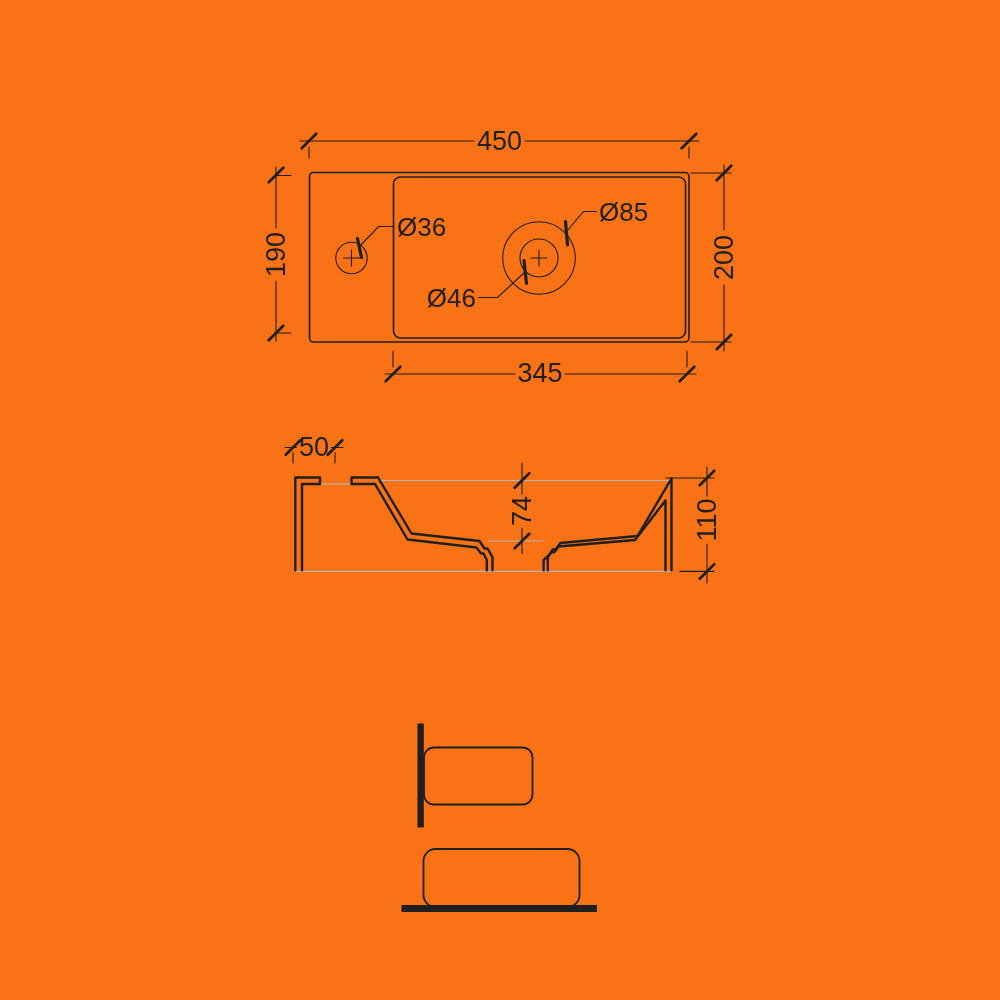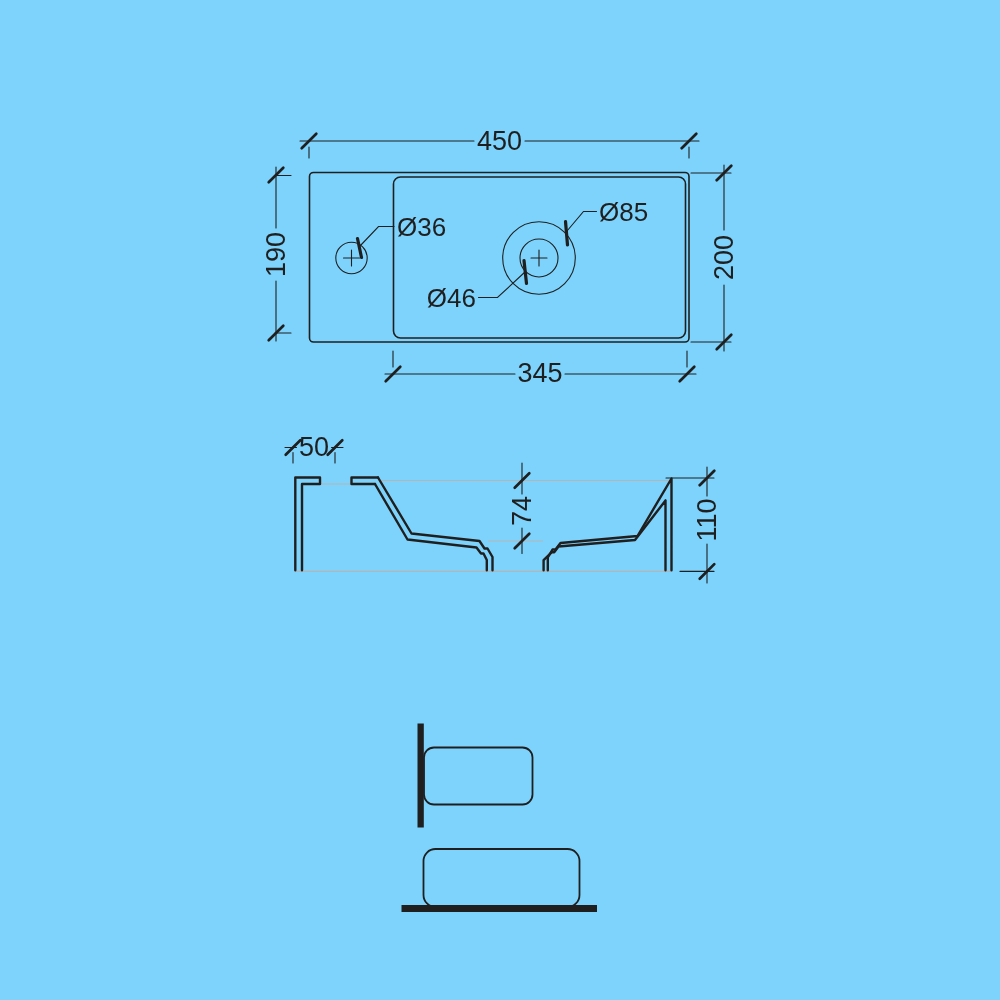--- a/index.html
+++ b/index.html
@@ -1,16 +1,16 @@
 <!DOCTYPE html>
 <html><head>
 <meta charset="utf-8">
 <style>
   html,body{margin:0;padding:0;background:#ffffff;}
-  .stage{position:relative;width:1000px;height:1000px;background:#7dd3fc;overflow:hidden;
+  .stage{position:relative;width:1000px;height:1000px;background:#f97316;overflow:hidden;
          font-family:"Liberation Sans", sans-serif;}
   svg{display:block}
   .ln{stroke:#1f1f1f;stroke-width:1.1;fill:none;stroke-linecap:round;}
   .faint{stroke:#b5b5b5;stroke-width:1.1;fill:none;stroke-linecap:butt;}
   .outline{stroke:#1f1f1f;stroke-width:1.6;fill:none;}
   .outline2{stroke:#1f1f1f;stroke-width:1.8;fill:none;}
   .profile{stroke:#1f1f1f;stroke-width:2.4;fill:none;stroke-linecap:round;stroke-linejoin:round;}
   .tickline{stroke:#1f1f1f;stroke-width:2.7;stroke-linecap:round;}
   .leadertick{stroke:#1f1f1f;stroke-width:3.2;fill:none;stroke-linecap:round;}
   .bar{fill:#1f1f1f;stroke:none;}

